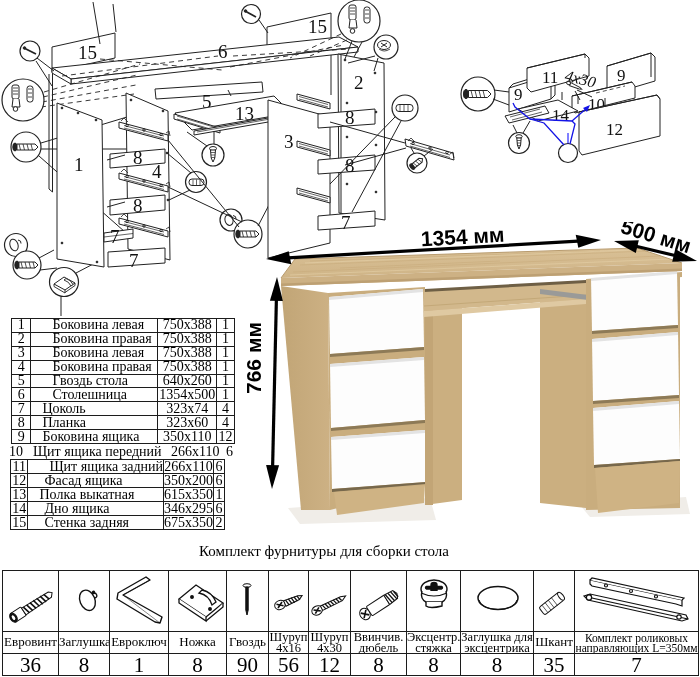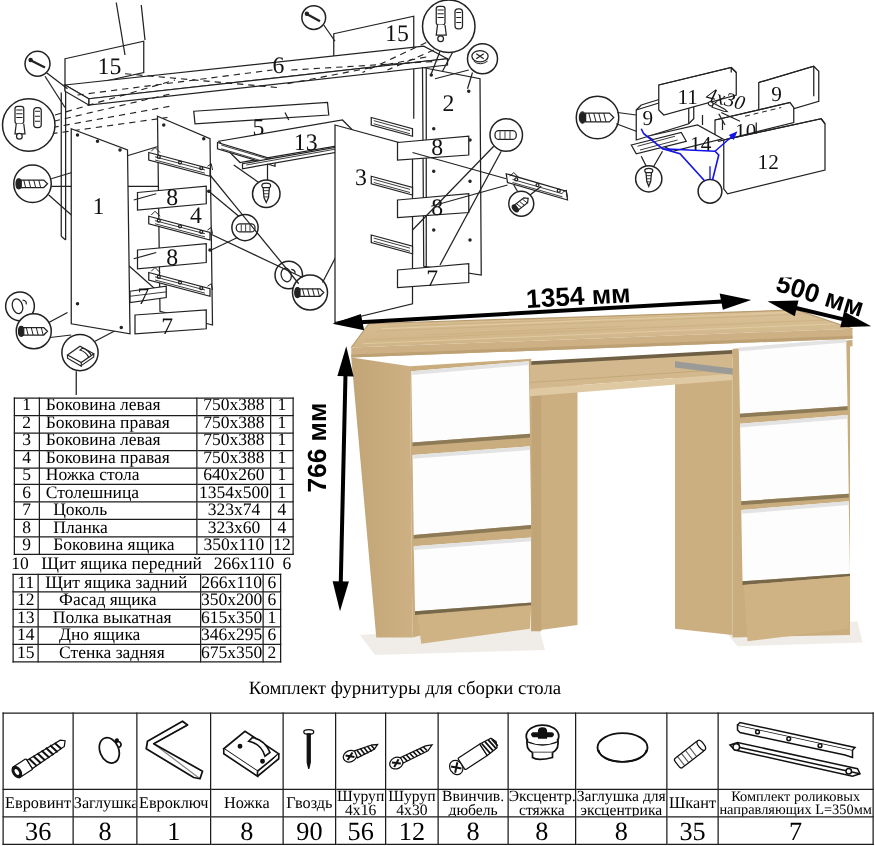--- a/index.html
+++ b/index.html
@@ -3,21 +3,21 @@
 <meta charset="utf-8">
 <style>
   html,body{margin:0;padding:0;background:#fff;}
   #page{position:relative;width:700px;height:677px;background:#fff;overflow:hidden;
         font-family:"Liberation Serif", serif;}
   .abs{position:absolute;}
   table{border-collapse:collapse;}
   td{padding:0;}
   td.b{border:1px solid #1c1c1c;overflow:hidden;}
   #pt1 td, #pt2 td{line-height:12px;height:12.9px;white-space:nowrap;}
-  td.nm{text-align:left;padding-left:5px;}
+  td.nm{text-align:left;padding-left:21px;}
   td.nm.i1{padding-left:11px;}
   td.nm.i2{padding-left:16px;}
   td.ic{text-align:center;vertical-align:middle;}
   td.ic svg{display:block;margin:0 auto;}
   td.nt{text-align:center;vertical-align:middle;font-size:13px;line-height:10.5px;}
   td.nt.sm{font-size:12.5px;line-height:10.5px;}
   td.nt.xs{font-size:11.5px;line-height:10px;margin-left:40px;}
   td.ct{text-align:center;vertical-align:middle;font-size:21px;line-height:20px;margin-top:24px;}
 </style>
 </head>
@@ -442,21 +442,21 @@
           <td class="b">1</td>
         </tr>
   <tr style="height:13.9px">
           <td class="b">4</td>
           <td class="b nm">Боковина правая</td>
           <td class="b">750х388</td>
           <td class="b">1</td>
         </tr>
   <tr style="height:13.9px">
           <td class="b">5</td>
-          <td class="b nm">Ножка стола</td>
+          <td class="b nm">Гвоздь стола</td>
           <td class="b">640х260</td>
           <td class="b">1</td>
         </tr>
   <tr style="height:13.9px">
           <td class="b">6</td>
           <td class="b nm">Столешница</td>
           <td class="b">1354х500</td>
           <td class="b">1</td>
         </tr>
   <tr style="height:13.9px">

